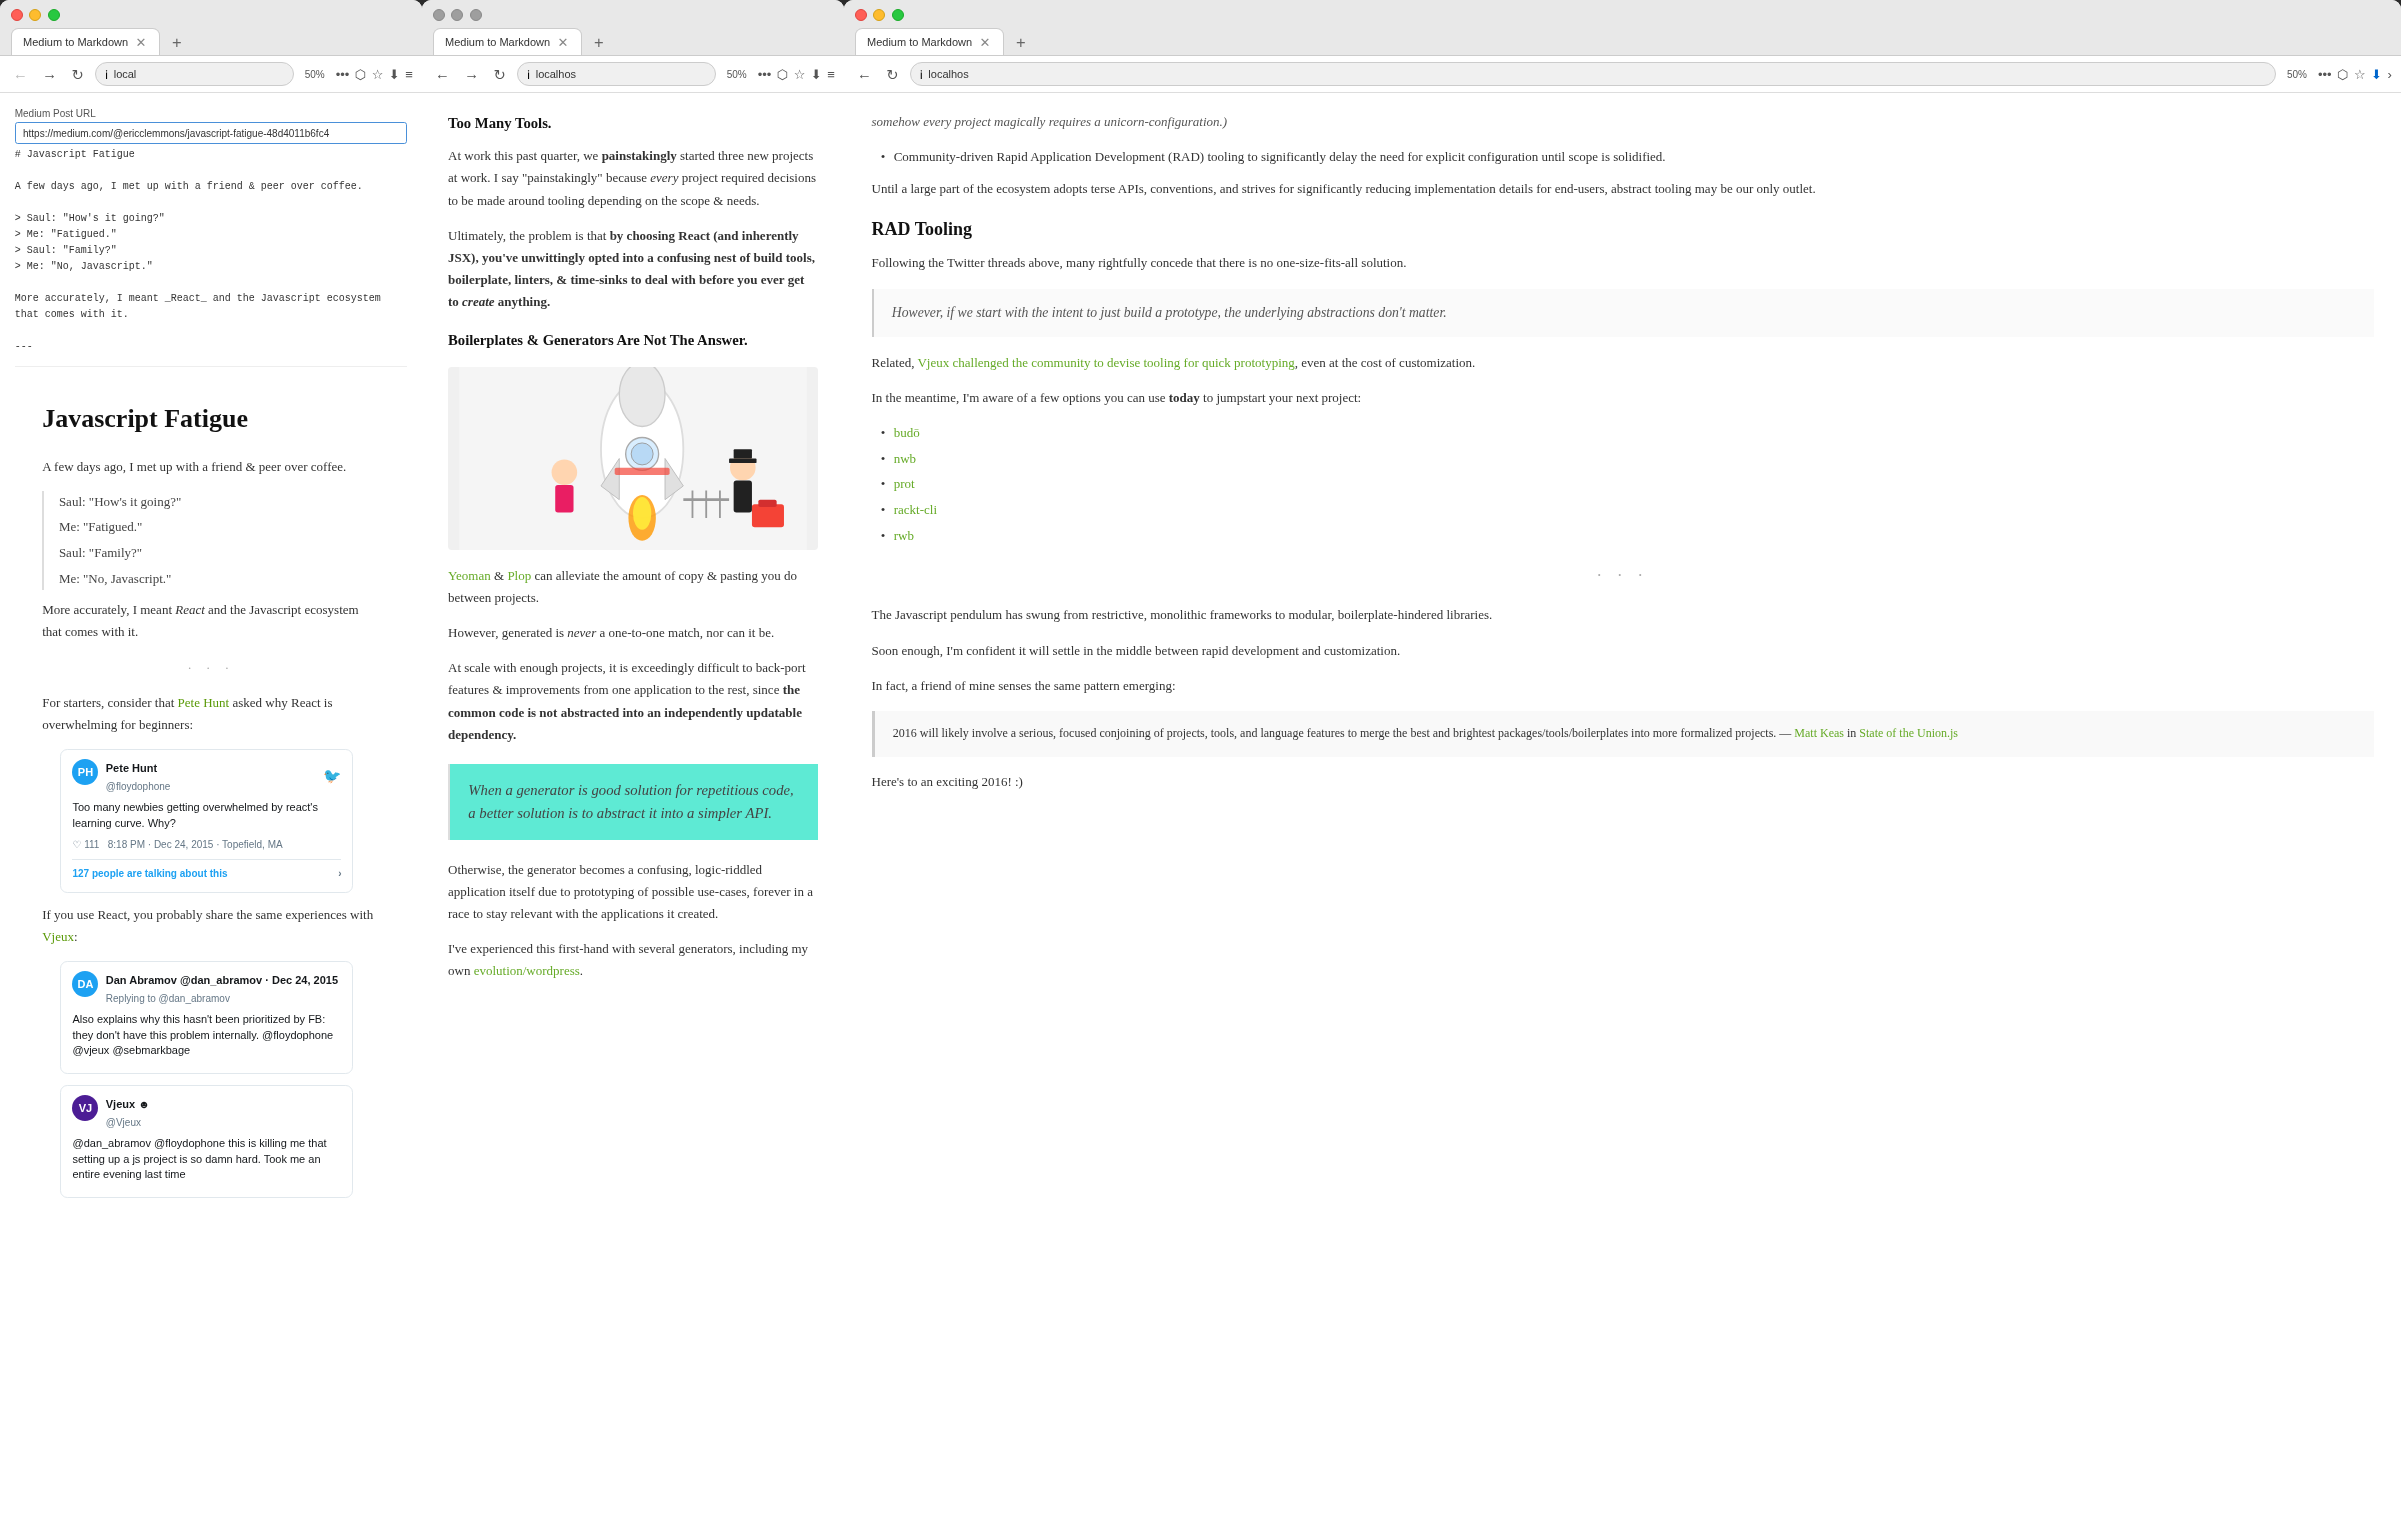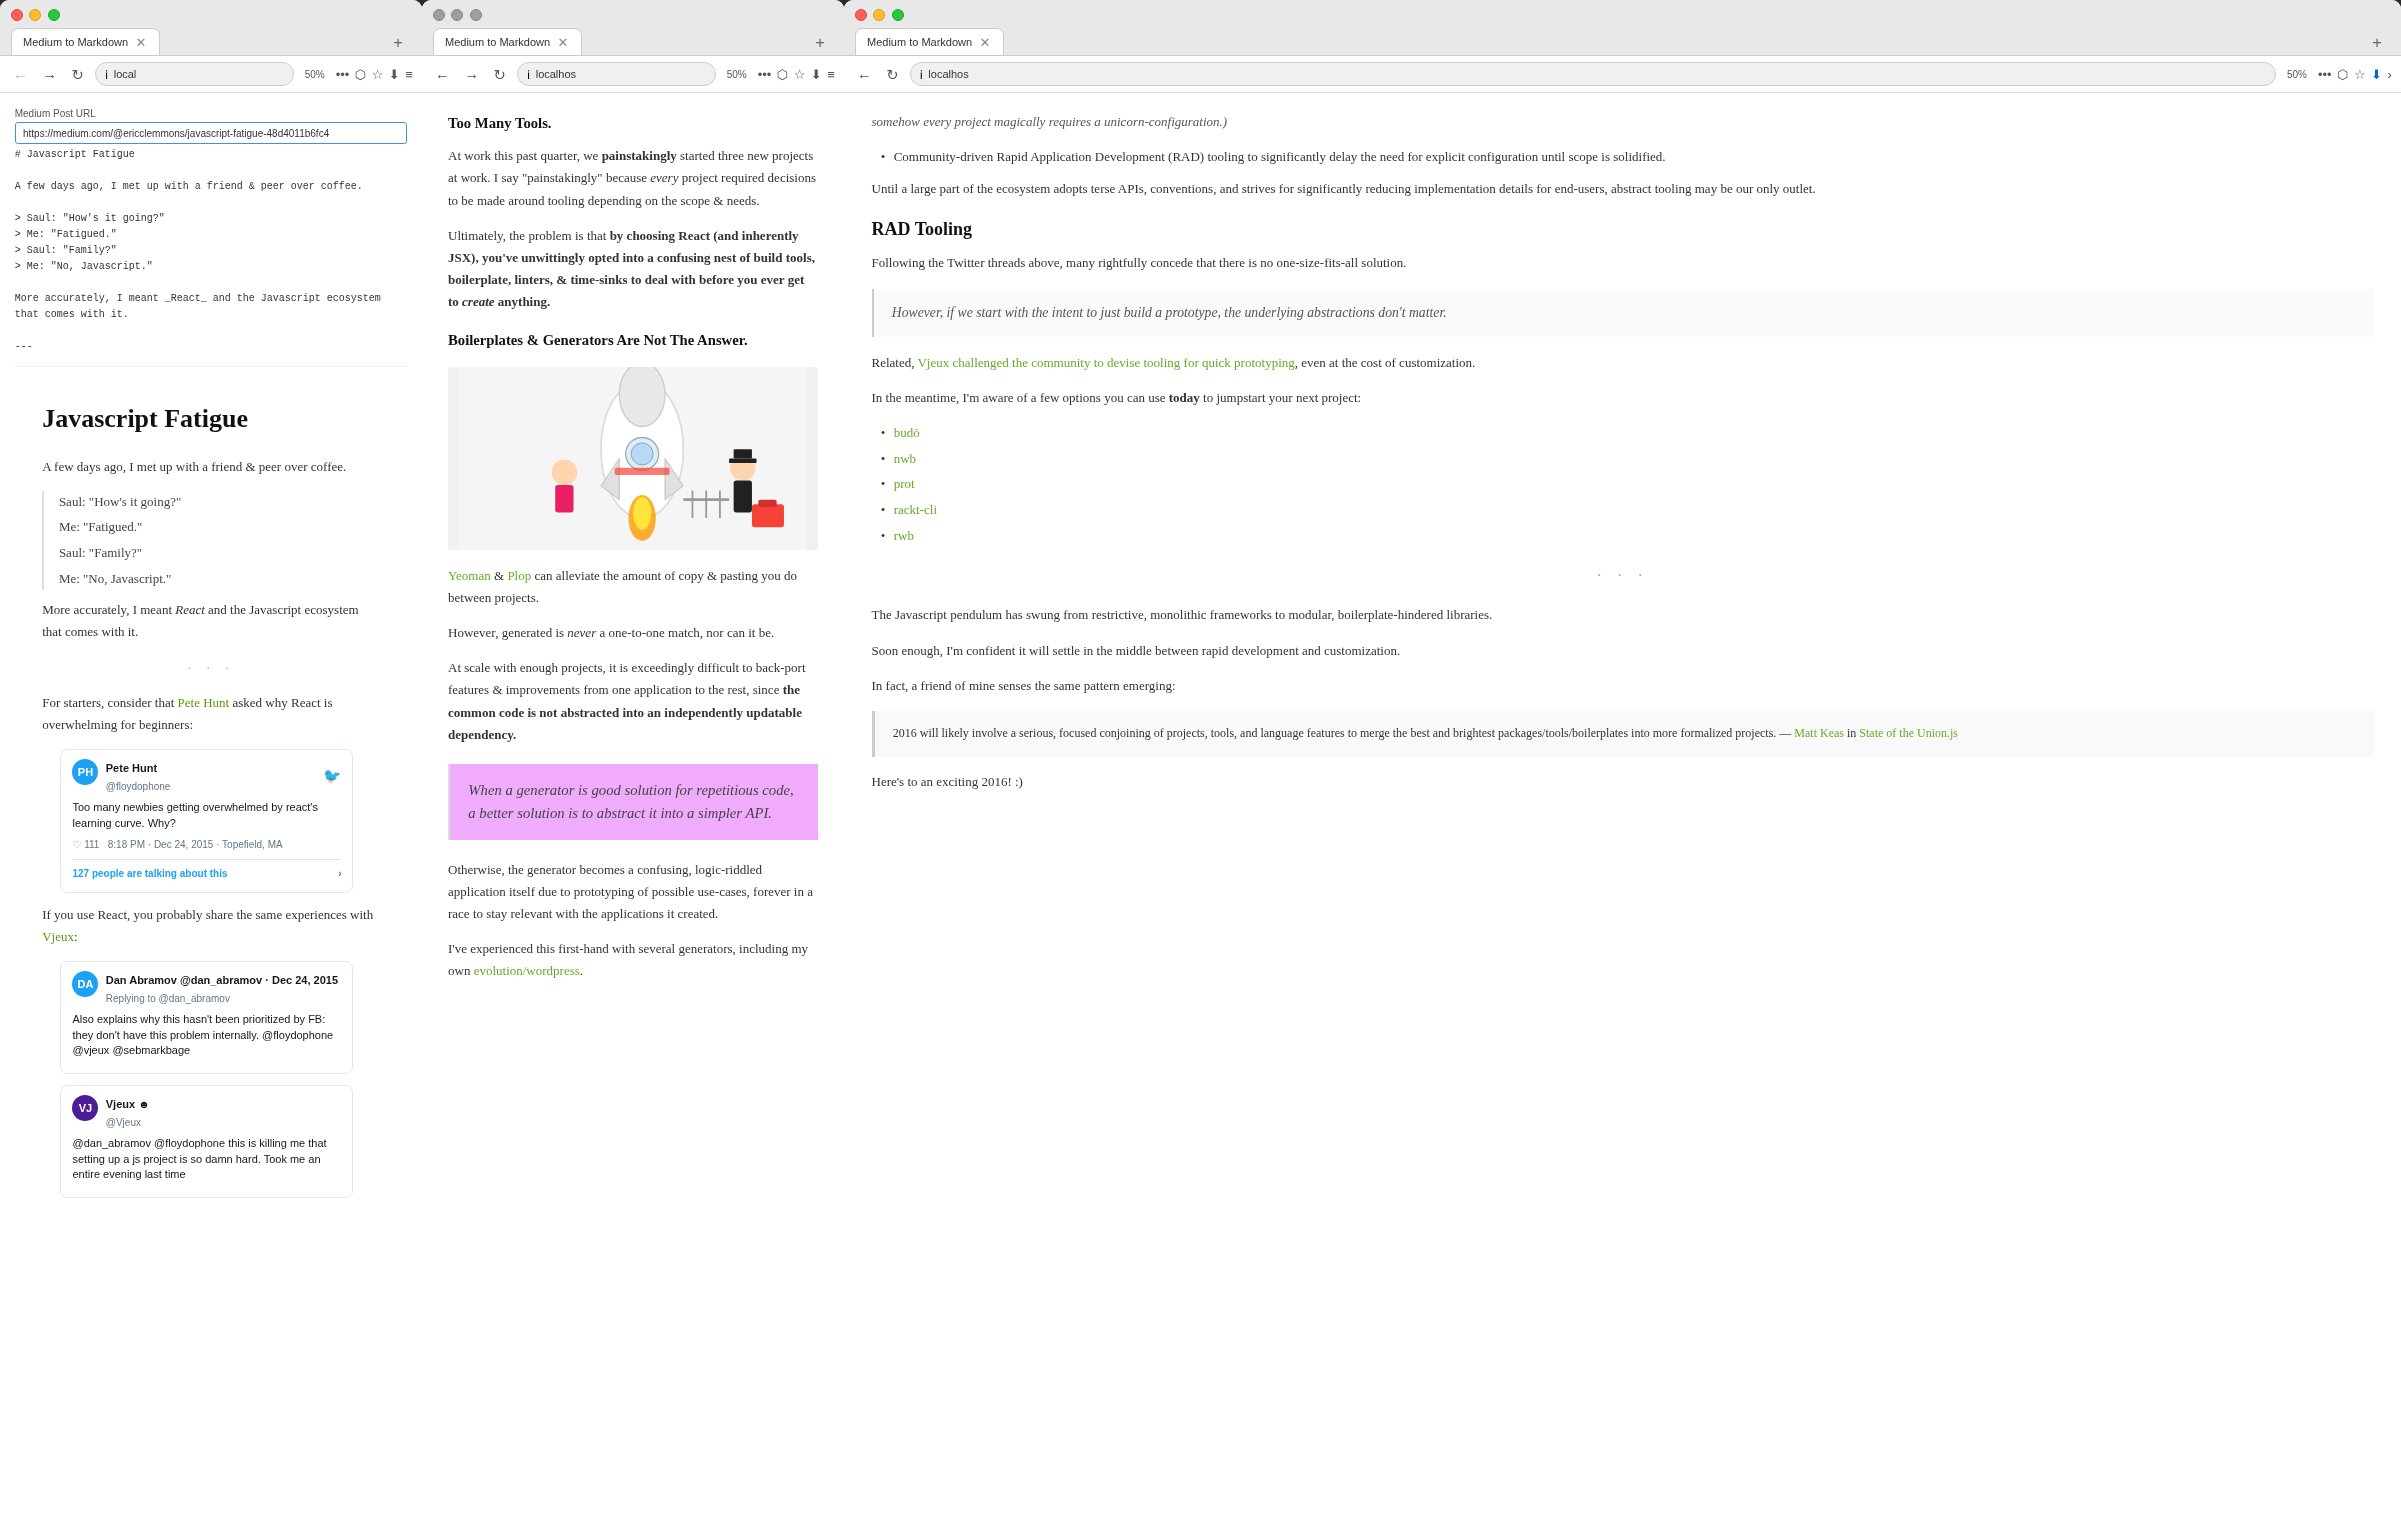--- a/index.html
+++ b/index.html
@@ -41,21 +41,20 @@
     }
     .tl-close { background: #ff5f57; border: 0.9px solid #e0443e; }
     .tl-min { background: #febc2e; border: 0.9px solid #d4a017; }
     .tl-max { background: #28c840; border: 0.9px solid #1aab29; }
     .tl-gray { background: #9e9e9e; border: 0.9px solid #888; }
 
     .tabs-row {
       display: flex;
       align-items: flex-end;
       gap: 3.7px;
-      justify-content: space-between;
     }
 
     .tab {
       display: flex;
       align-items: center;
       gap: 5.5px;
       padding: 5.5px 11px;
       background: #f5f5f5;
       border-radius: 7.3px 7.3px 0 0;
       font-size: 11px;
@@ -345,21 +344,21 @@
       font-size: 14.7px;
       font-weight: bold;
       margin-bottom: 9.2px;
       color: #111;
     }
 
     .blockquote-styled {
       border-left: 2.7px solid #ddd;
       padding: 14.7px 18.3px;
       margin: 18.3px 0;
-      background: #f0abfc;
+      background: #5eead4;
     }
 
     .blockquote-styled p {
       font-style: italic;
       font-size: 14.7px;
       line-height: 1.6;
       color: #444;
     }
 
     .article-image-placeholder {

